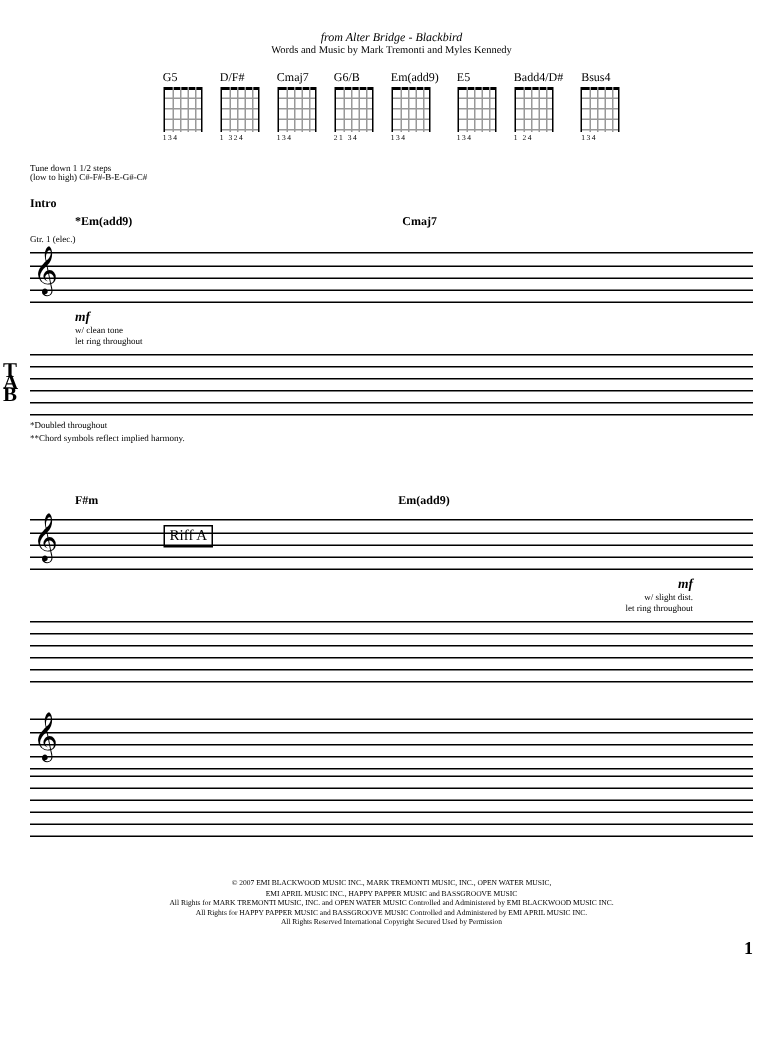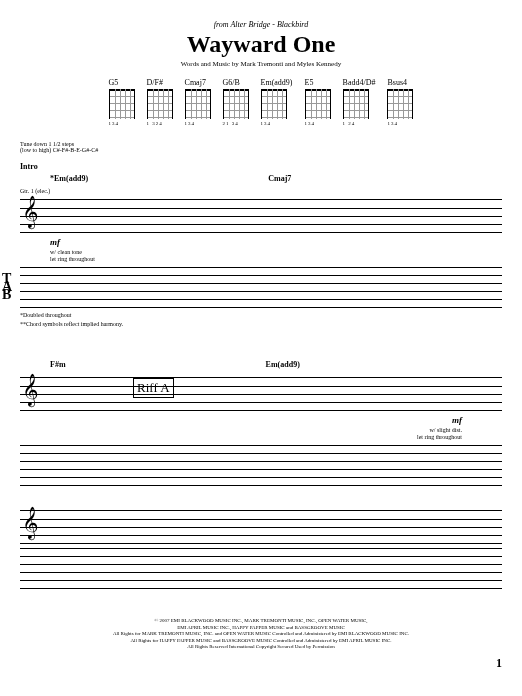--- a/index.html
+++ b/index.html
@@ -24,31 +24,30 @@
 .staff-line{position:absolute;left:0;right:0;height:1px;background:#000}
 .tab-staff{position:relative;height:40px;margin:5px 0}
 .tab-line{position:absolute;left:0;right:0;height:1px;background:#000}
 .tab-label{position:absolute;left:-18px;top:8px;font-size:14px;font-weight:bold;line-height:8px}
 .dynamic{font-size:9px;font-style:italic;font-weight:bold;margin:2px 0 2px 30px}
 .instruction{font-size:6px;margin:1px 0 1px 30px}
 .footnote{font-size:6px;margin:3px 0}
 .system{margin-bottom:30px}
 .chord-header{display:flex;gap:180px;margin-left:30px}
 .chord-header2{display:flex;gap:200px;margin-left:30px}
-.boxed{border:1px solid #000;display:inline-block;padding:1px 3px;font-size:13px;margin-left:113px}
+.boxed{border:1px solid #000;display:inline-block;padding:1px 3px;font-size:10px;margin-left:89px}
 .copyright{font-size:5px;text-align:center;margin-top:30px;line-height:1.3}
 .page-num{text-align:right;font-size:12px;font-weight:bold;margin-top:5px}
 .clef{position:absolute;left:2px;top:-4px;font-size:28px}
 </style>
 </head>
 <body>
 
 <div class="header">
   <div class="subtitle">from Alter Bridge - Blackbird</div>
-  <div class="title">Wayward One</div>
   <div class="credits">Words and Music by Mark Tremonti and Myles Kennedy</div>
 </div>
 
 <div class="chord-row">
   <div class="chord-box">
     <div class="chord-name">G5</div>
     <div class="chord-grid">
       <div class="fret-line" style="top:7px"></div>
         <div class="fret-line" style="top:14px"></div>
         <div class="fret-line" style="top:21px"></div>

